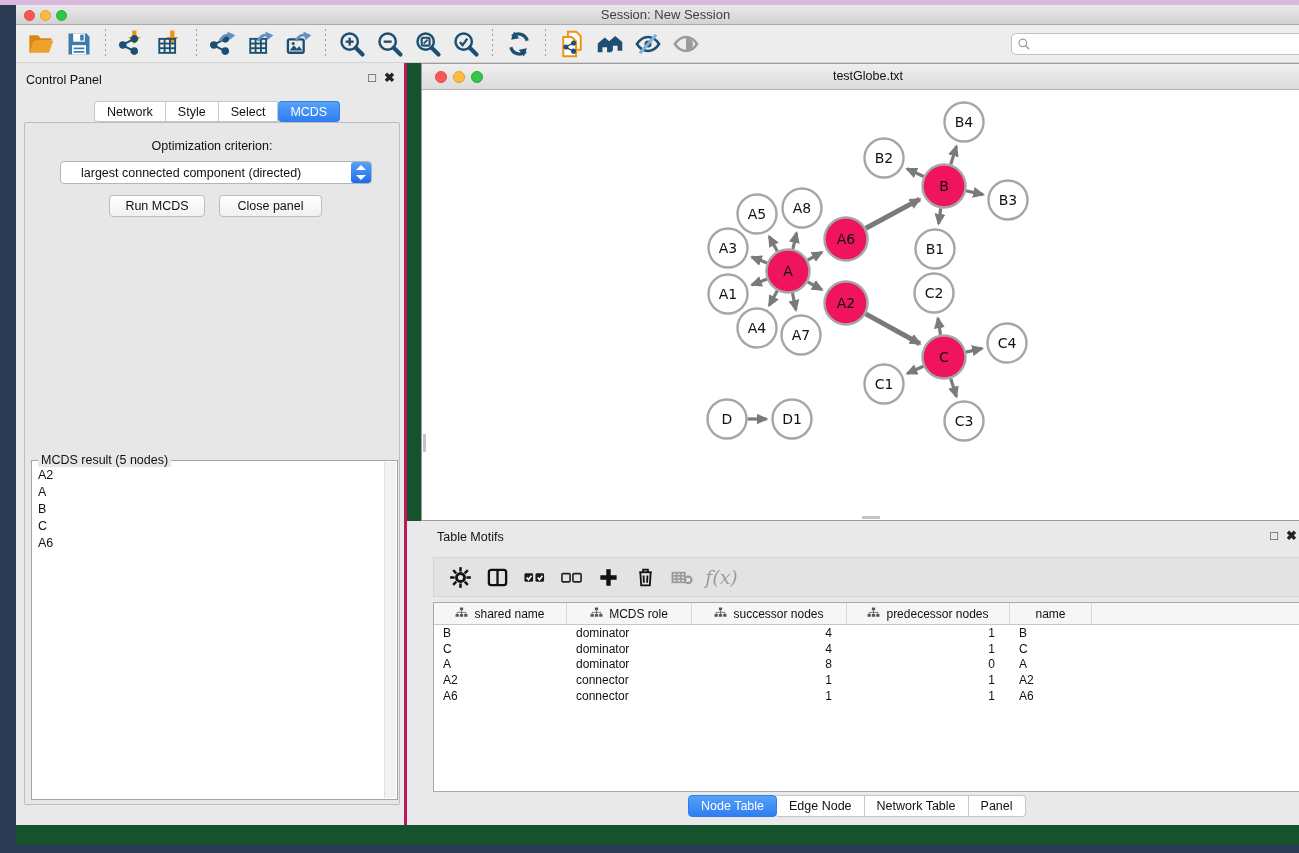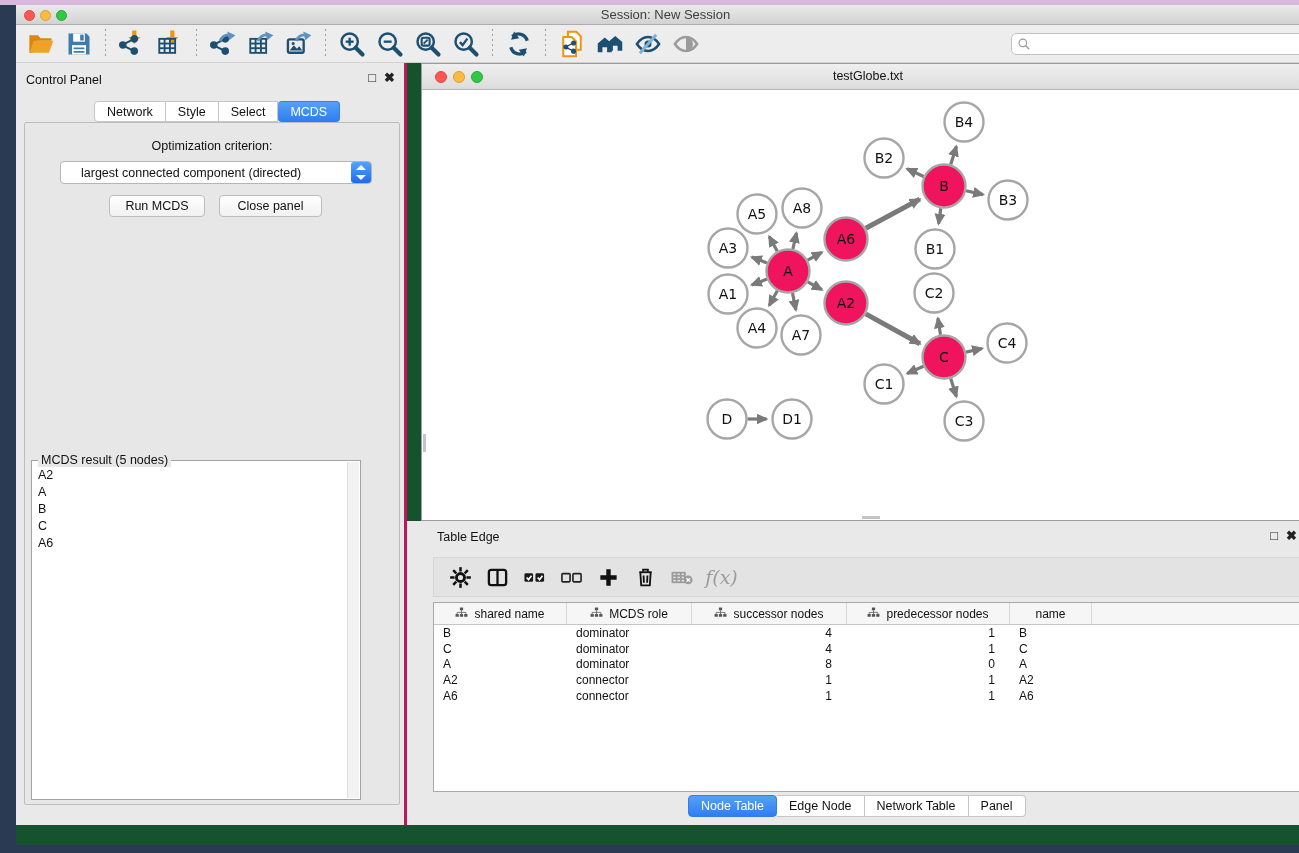--- a/index.html
+++ b/index.html
@@ -57,21 +57,21 @@
     background:linear-gradient(#55A3F8,#1E6BEB); position:relative; }
   .dd-stepper:before, .dd-stepper:after { content:""; position:absolute; left:5px; border-left:5px solid transparent; border-right:5px solid transparent; }
   .dd-stepper:before { top:3px; border-bottom:5px solid #fff; }
   .dd-stepper:after { bottom:3px; border-top:5px solid #fff; }
   .btn { position:absolute; top:72px; height:22px; background:linear-gradient(#FFFFFF,#F1F1F1);
     border:1px solid #BDBDBD; border-radius:4px; font-size:12.5px; color:#111;
     display:flex; align-items:center; justify-content:center; }
   .btn-run { left:84px; width:96px; }
   .btn-close { left:194px; width:103px;text-align:center; }
 
-  .groupbox { position:absolute; left:6px; top:337px; width:330px; height:340px;
+  .groupbox { position:absolute; left:6px; top:337px; width:367px; height:340px;
     border:1px solid #A3A3A3; background:#fff; }
   .groupbox-label { position:absolute; top:-8px; left:6px; background:#E7E7E7; padding:0 3px;
     font-size:12.5px; color:#111; }
   .result-list { position:absolute; left:1px; top:5px; bottom:1px; right:13px; font-size:12.5px; color:#111; }
   .result-list div { padding:1.5px 0 1.5px 5px; }
   .list-scroll { position:absolute; top:1px; bottom:1px; right:1px; width:12px; background:#F2F2F2; border-left:1px solid #E0E0E0; }
 
   
   .net-window { position:absolute; left:405px; top:58px; width:894px; height:458px;
     border:1px solid #9C9C9C; background:#fff; }
@@ -460,21 +460,21 @@
             <text class="graph-node-label" x="370" y="329" text-anchor="middle" dominant-baseline="central">D1</text>
           </g>
         </svg>
       <div class="vscroll-mark"></div>
       <div class="hscroll-mark"></div>
       <div class="resize-grip"></div>
     </div>
   </div>
 
   <div class="table-panel">
-    <div class="tp-head">Table Edge</div>
+    <div class="tp-head">Table Motifs</div>
     <div class="panel-ctl tp-float">□</div>
     <div class="panel-ctl tp-close">✖</div>
 
     <div class="tp-toolbar" id="tp-toolbar">
         <div class="tp-btn">
           <svg viewBox="0 0 24 24">
             <circle cx="12" cy="12" r="4.2" fill="none" stroke="#111" stroke-width="3"></circle>
     <g fill="#111">
               <rect x="10.7" y="1.2" width="2.6" height="4.6" transform="rotate(0 12 12)"></rect>
               <rect x="10.7" y="1.2" width="2.6" height="4.6" transform="rotate(45 12 12)"></rect>

